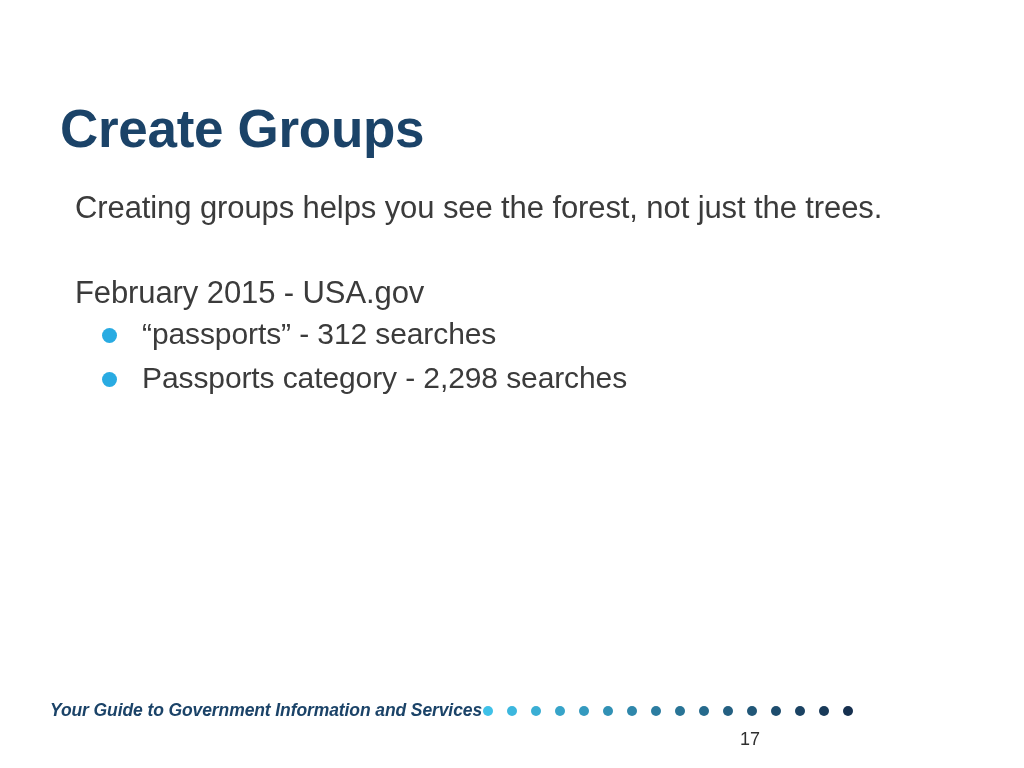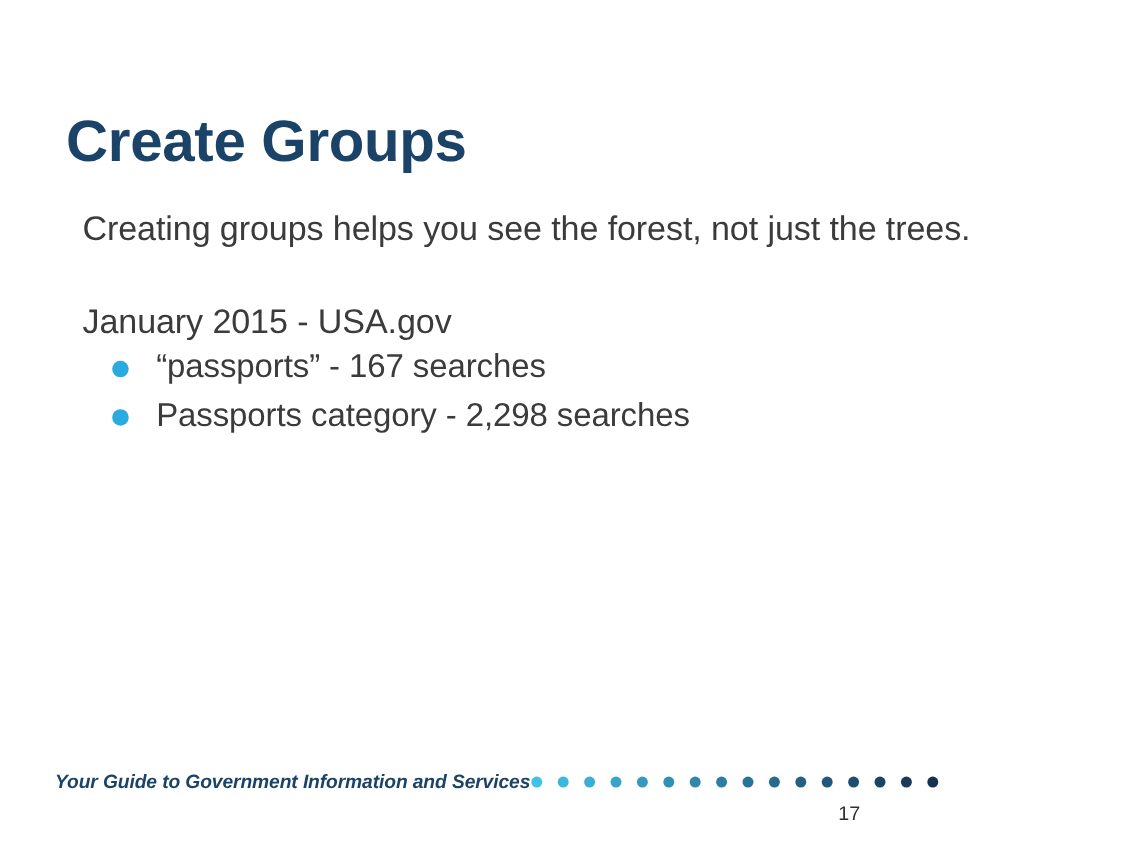--- a/index.html
+++ b/index.html
@@ -116,24 +116,24 @@
   .rule-dot {
     position: absolute;
     top: 3px;
     width: 10px;
     height: 10px;
     border-radius: 50%;
   }
 
   .page-number {
     position: absolute;
-    left: 712px;
+    left: 740px;
     top: 729px;
     width: 70px;
-    text-align: right;
+    text-align: left;
     font-size: 18px;
     color: #2f2f2f;
   }
 
   
   .usagov-logo {
     position: absolute;
     left: 889px;
     top: 647px;
     width: 97px;
@@ -149,26 +149,26 @@
 <div class="slide">
 
   <h1 class="slide-title">Create Groups</h1>
 
   <div class="body-block">
 
     <div class="lead-line">Creating groups helps you see the forest, not just the trees.</div>
 
     <div class="spacer-line"></div>
 
-    <div class="sub-line">January 2015 - USA.gov</div>
+    <div class="sub-line">February 2015 - USA.gov</div>
 
     <ul class="bullet-list">
       <li class="bullet-item">
         <span class="bullet-dot"></span>
-        <span>“passports” - 167 searches</span>
+        <span>“passports” - 312 searches</span>
       </li>
       <li class="bullet-item">
         <span class="bullet-dot"></span>
         <span>Passports category - 2,298 searches</span>
       </li>
     </ul>
   </div>
 
   <div class="footer-tagline">Your Guide to Government Information and Services</div>
 

